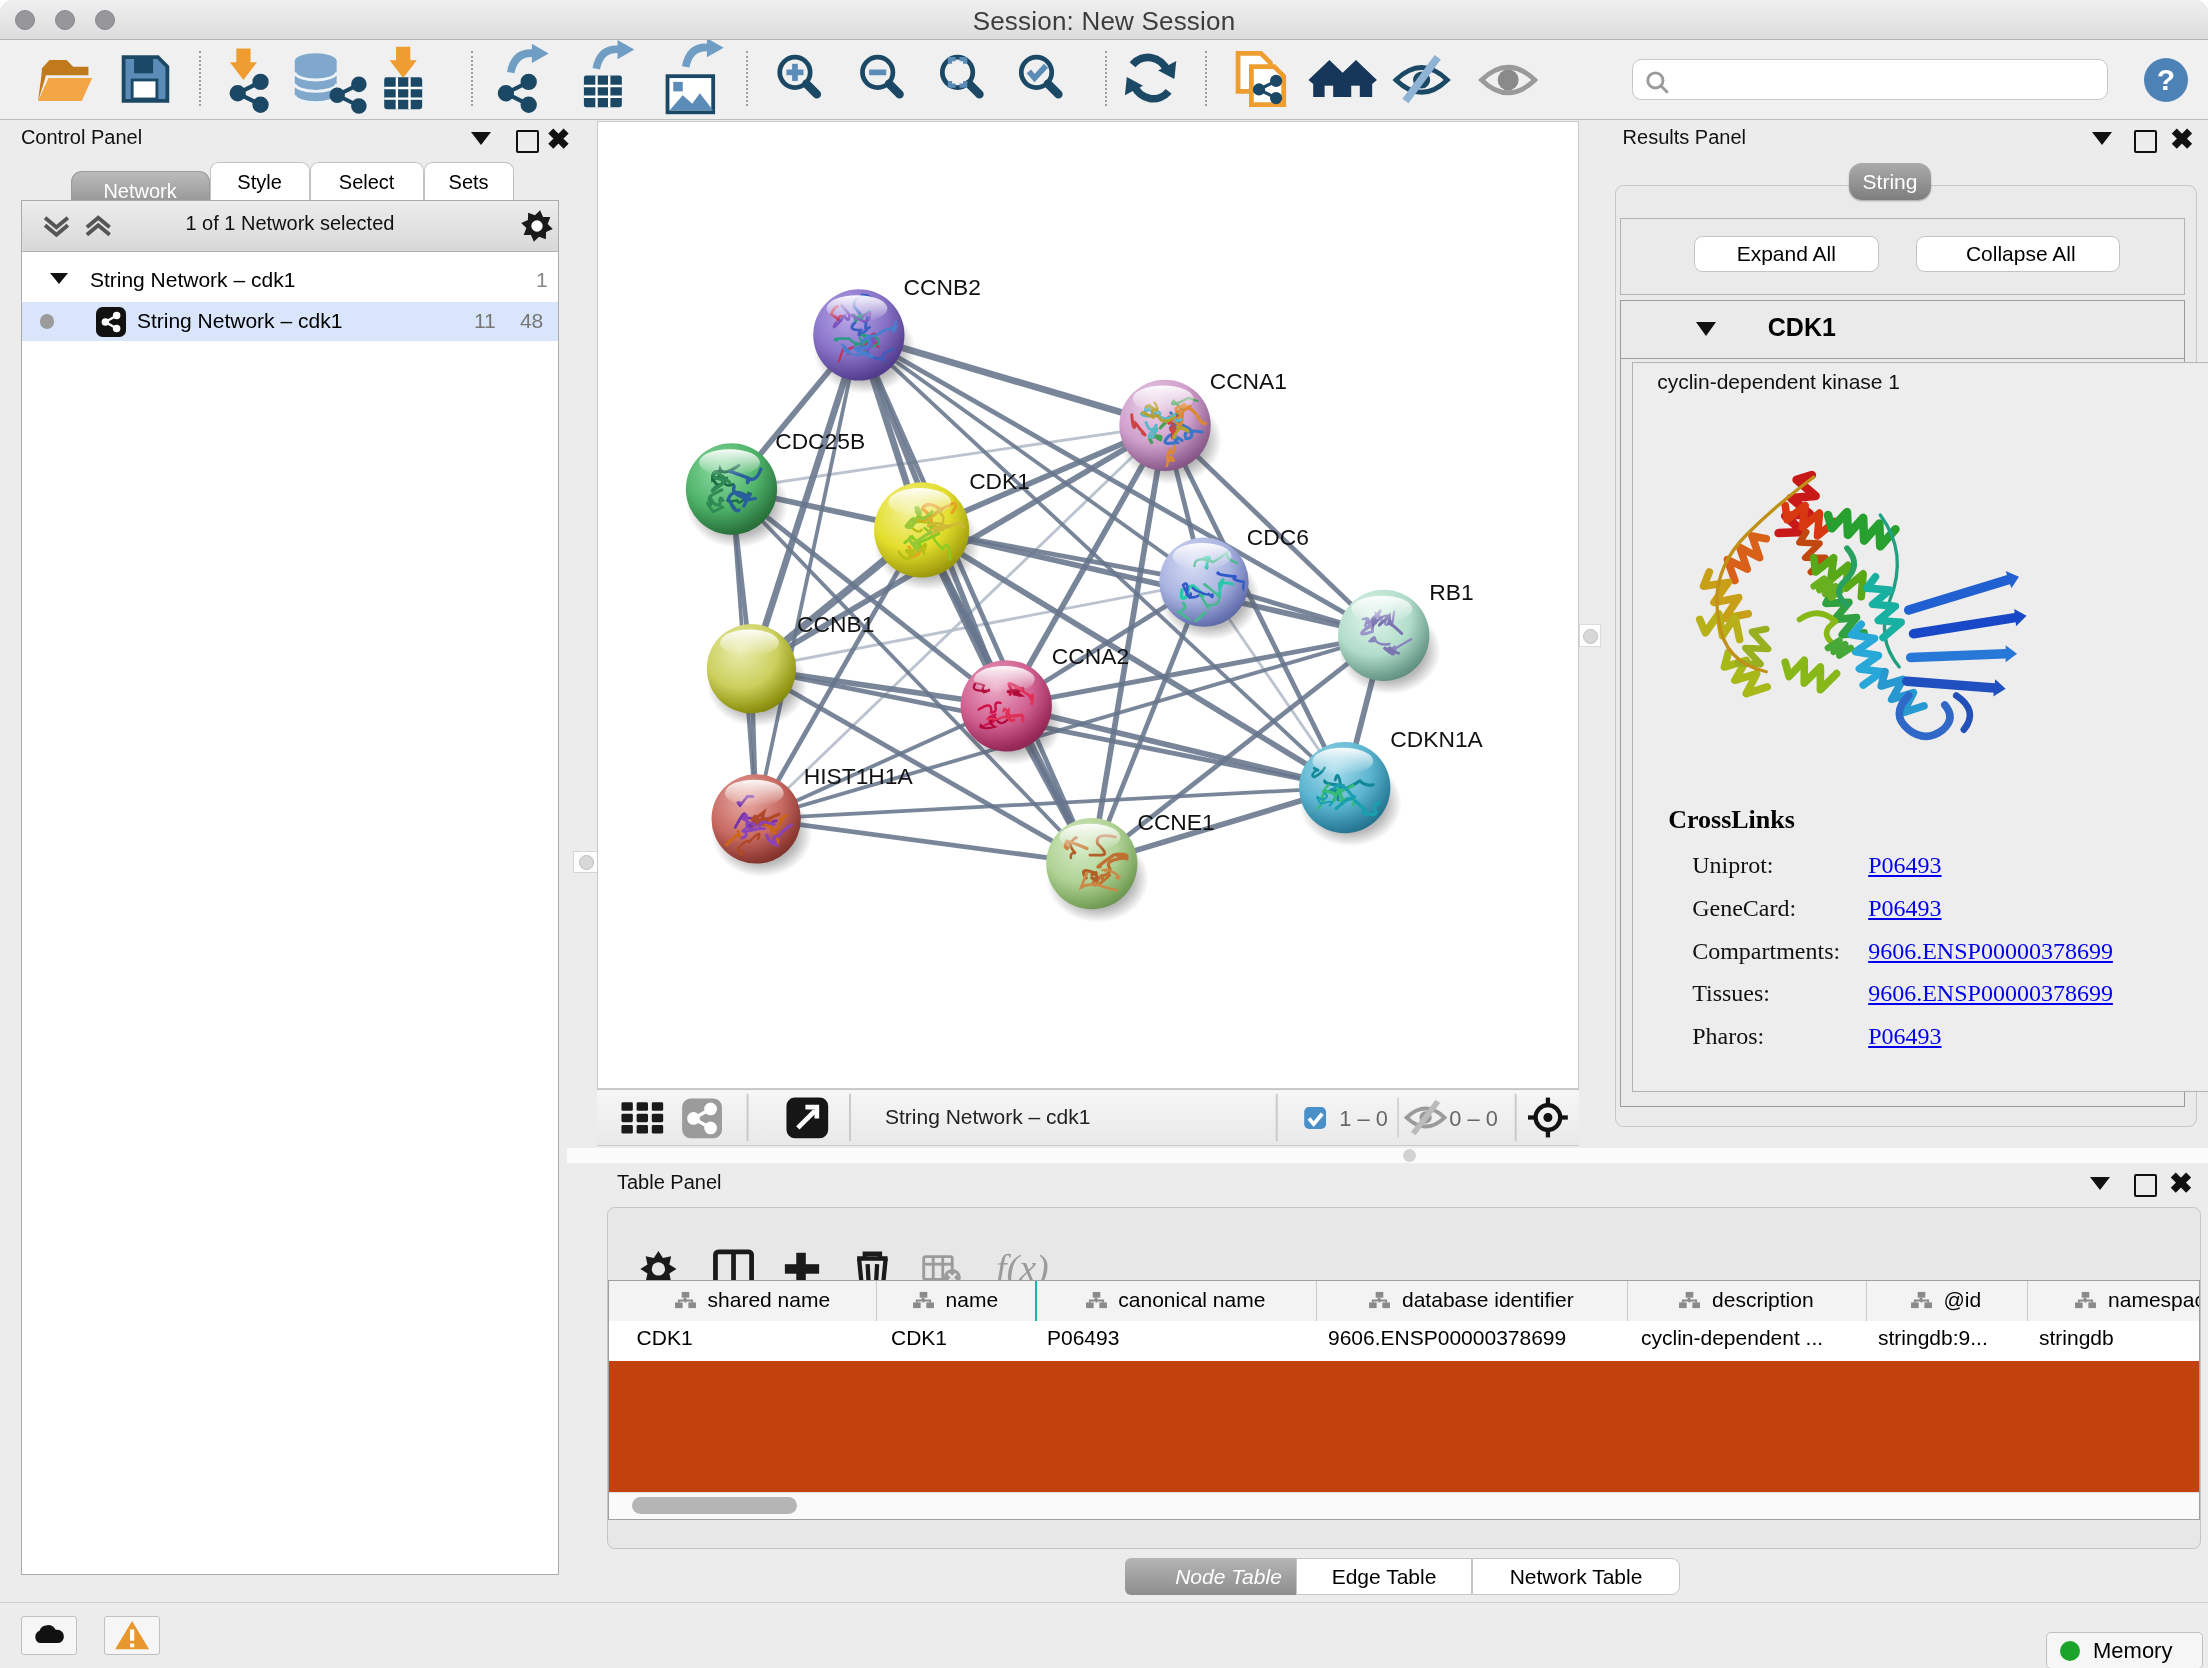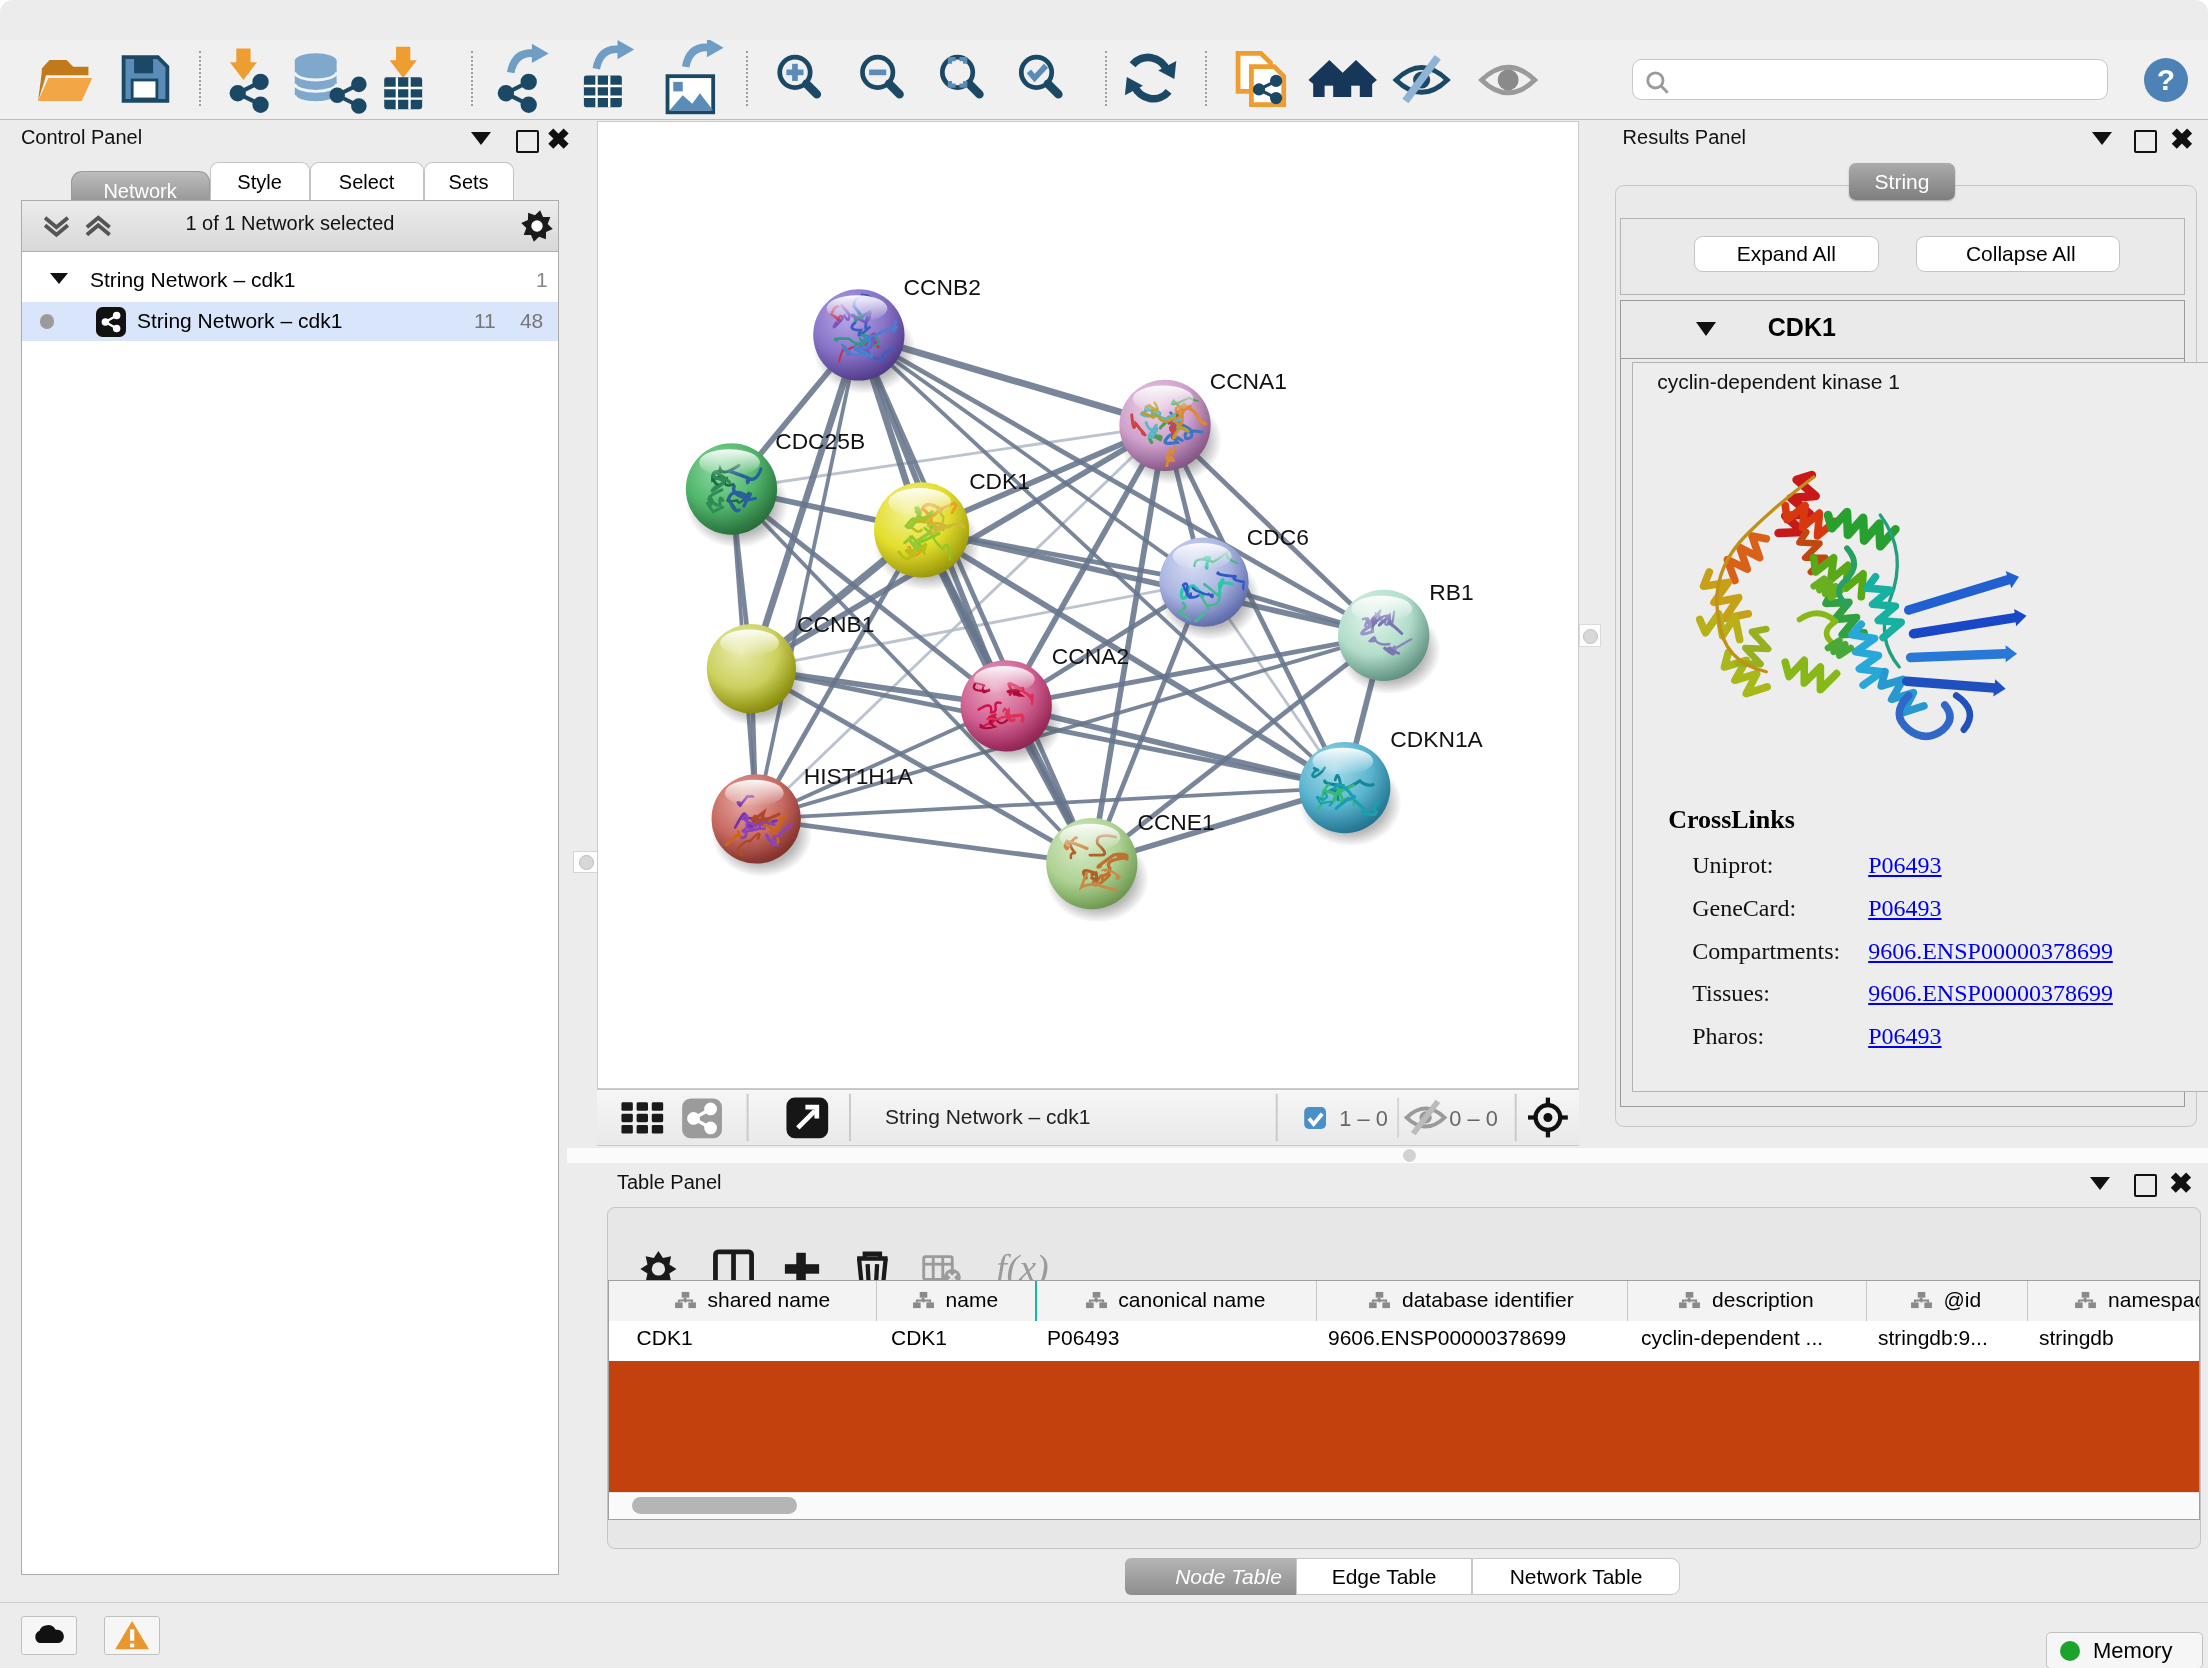--- a/index.html
+++ b/index.html
@@ -23,20 +23,26 @@
   
   .tab{height:38px;border:1px solid #c2c2c2;border-bottom:none;border-radius:8.6px 8.6px 0 0;background:#fff;
        color:#000;font-size:20px;text-align:center;line-height:38px;}
   .tabsel{background:linear-gradient(#bcbcbc,#8d8d8d);color:#fff;border-color:#9a9a9a;}
   .btn{background:#fff;border:1.9px solid #c3c3c3;border-radius:8.6px;color:#000;text-align:center;}
 </style>
 </head>
 <body>
 <div id="root">
 
+  <div id="titlebar" class="abs">
+    <div class="tl abs" style="left:15px;"></div>
+    <div class="tl abs" style="left:55px;"></div>
+    <div class="tl abs" style="left:95px;"></div>
+    <div id="wtitle" class="abs">Session: New Session</div>
+  </div>
 
   <div id="toolbar" class="abs">
     <div class="tsep abs" style="left:199px;"></div>
     <div class="tsep abs" style="left:471px;"></div>
     <div class="tsep abs" style="left:746px;"></div>
     <div class="tsep abs" style="left:1105px;"></div>
     <div class="tsep abs" style="left:1205px;"></div>
     <div id="tbicons" class="abs" style="left:0;top:0;"><svg width="2208" height="79" viewBox="0 0 2322 83">
           <g>
 <path d="M44,30 l8,-9 h18 l7,7 h16 v9 h-49 z" fill="#c07a1b"></path>
@@ -640,21 +646,21 @@
   </div>
 
   <div id="rpanel" class="abs" style="left:1615px;top:121px;width:584px;height:1008px;">
     <div class="ptitle abs" style="left:7.6px;top:4.8px;">Results Panel</div>
     <div class="tri abs" style="left:477px;top:11.4px;"></div>
     <div class="maxbox abs" style="left:519px;top:8.6px;"></div>
     <div class="closex abs" style="left:555px;top:8.6px;">✖</div>
 
     <div class="abs" style="left:0px;top:64px;width:580px;height:940px;background:#eaeaea;border:1px solid #c6c6c6;border-radius:8.6px;"></div>
 
-    <div class="abs" style="left:234px;top:42px;width:106px;height:37px;border-radius:7px;background:linear-gradient(#ababab,#7e7e7e);
+    <div class="abs" style="left:234px;top:42px;width:82px;height:37px;border-radius:13px;background:linear-gradient(#ababab,#7e7e7e);
          color:#fff;font-size:21px;text-align:center;line-height:37px;box-shadow:0 1px 1.9px rgba(0,0,0,0.3);">String</div>
 
     <div class="abs" style="left:4.8px;top:97px;width:563px;height:75px;border:1px solid #b3b3b3;">
       <div class="btn abs" style="left:73px;top:17px;width:183px;height:34px;font-size:21px;line-height:34px;">Expand All</div>
       <div class="btn abs" style="left:295px;top:17px;width:196px;height:34px;font-size:21px;line-height:34px;padding-left:6px;">Collapse All</div>
     </div>
 
     <div class="abs" style="left:4.8px;top:179px;width:563px;height:805px;border:1px solid #9b9b9b;">
       <div class="abs" style="left:0;top:0;width:100%;height:57px;border-bottom:1px solid #9b9b9b;">
         <div class="tri abs" style="left:75px;top:21px;border-left-width:10.5px;border-right-width:10.5px;border-top-width:14.3px;"></div>

